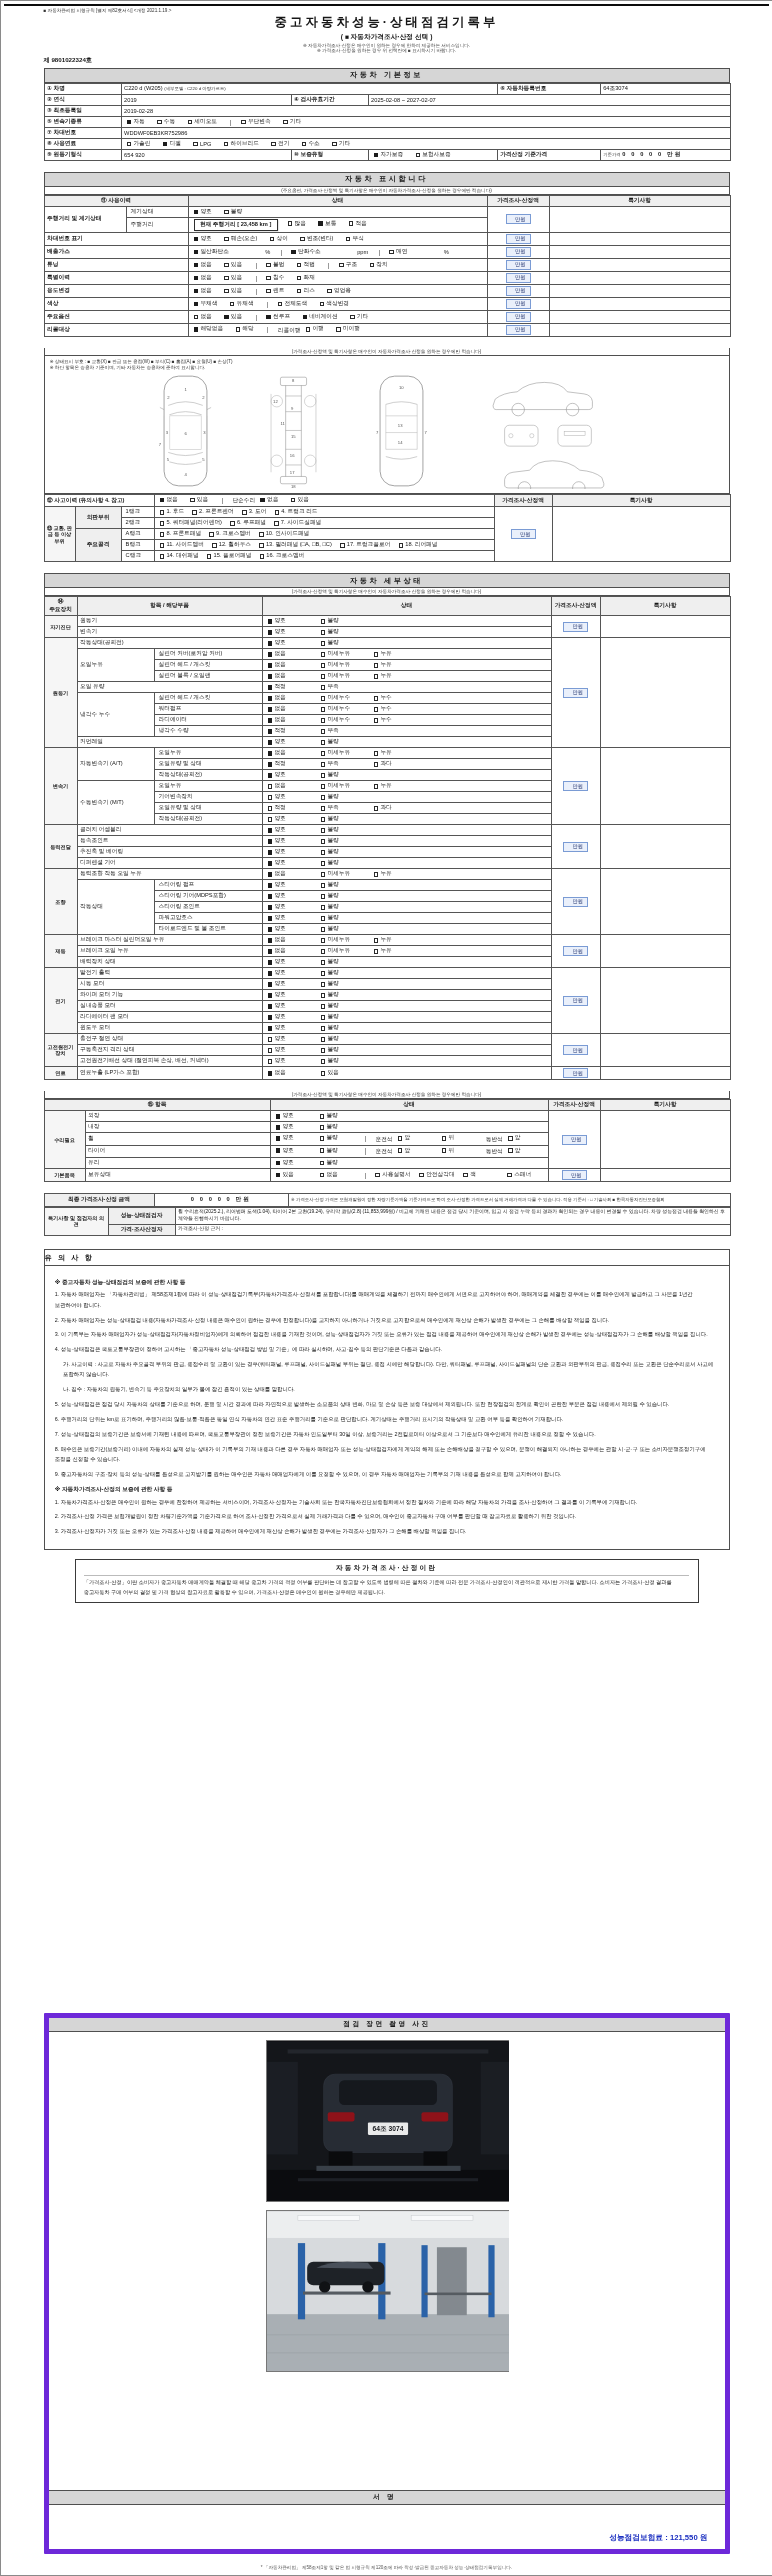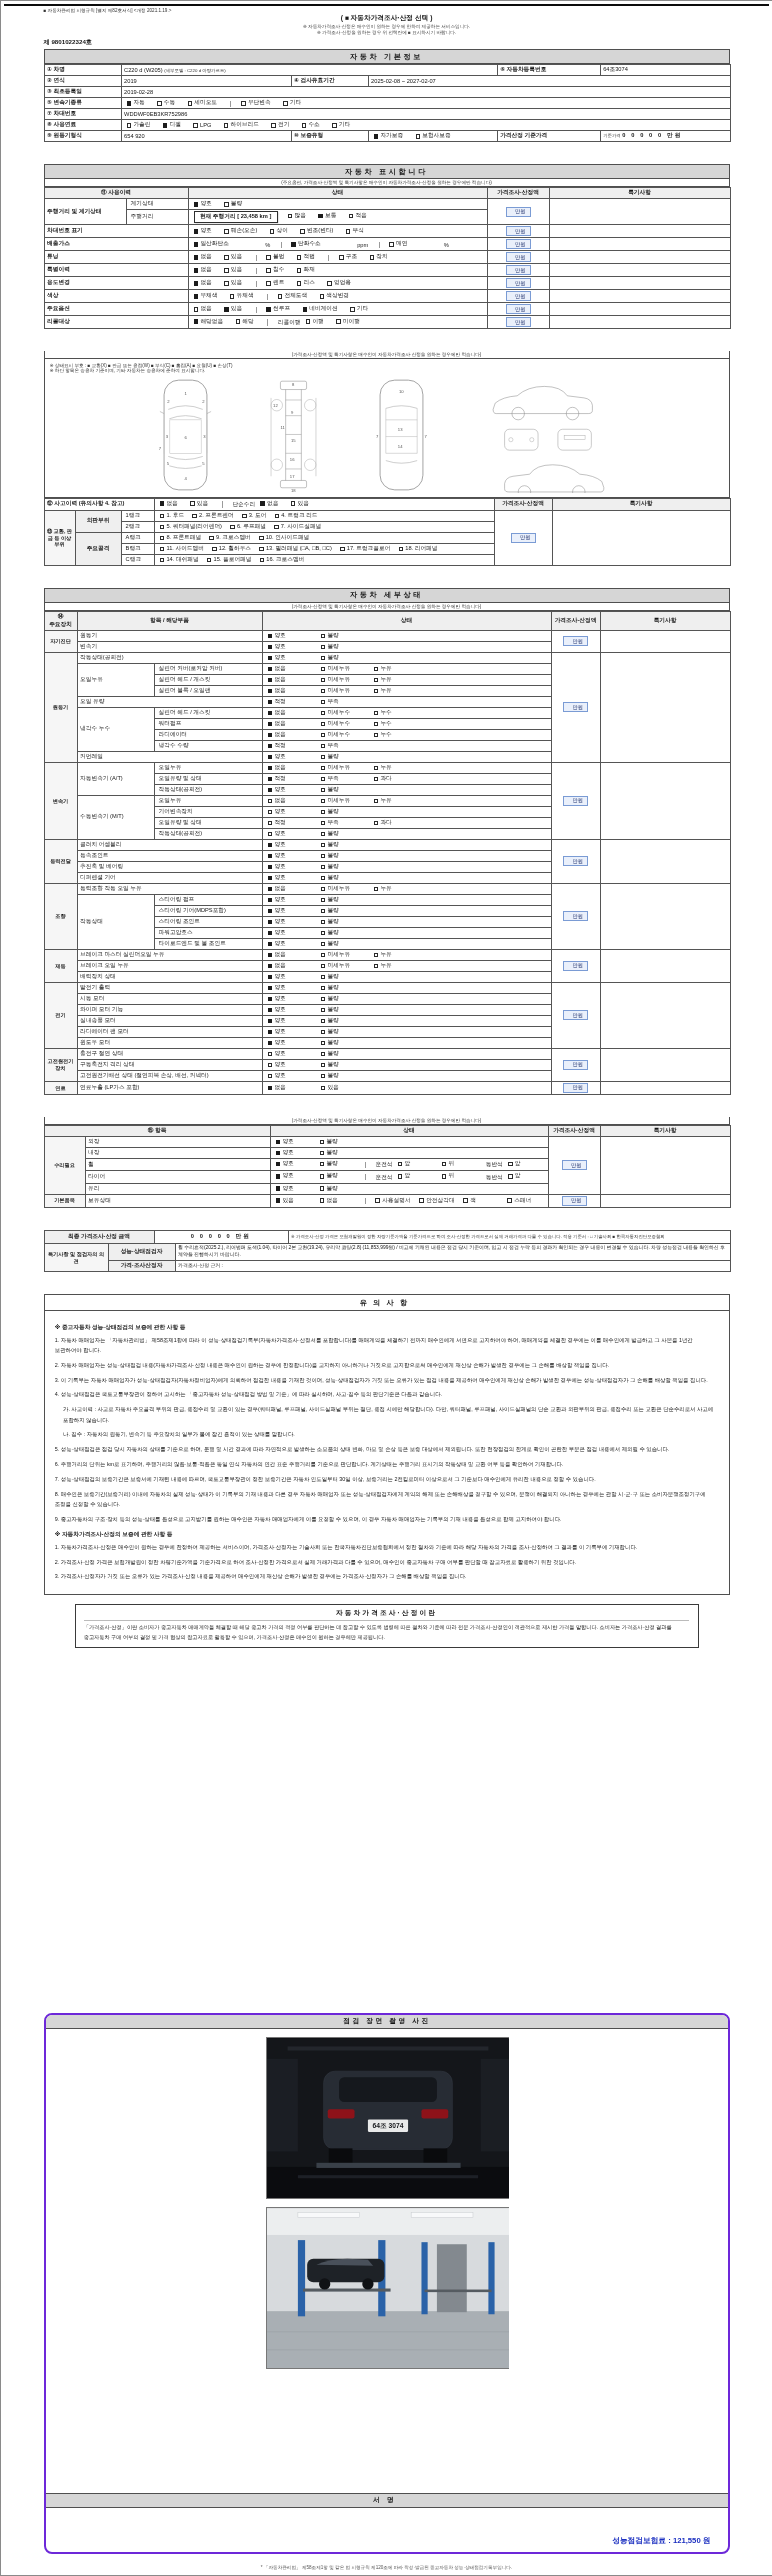--- a/index.html
+++ b/index.html
@@ -9,21 +9,21 @@
   .doc { width:773px; height:2576px; margin:0 auto; background:#fff; position:relative; overflow:hidden; border:0.5px solid #8a8a8a; }
   .topline { height:1.5px; background:#0c0c0c; margin:3.1px 3.1px 0 3.1px; }
   .inner { width:686px; margin:0 auto; }
 
   .form-ref { font-size:4.6px; color:#333; margin:2.6px 0 1px; }
   .page-title { text-align:center; font-size:12.4px; font-weight:bold; letter-spacing:3.1px; margin:1px 0 1.5px; }
   .subtitle { text-align:center; font-size:6.7px; font-weight:bold; margin:0 0 1px; }
   .note-center { text-align:center; font-size:4.6px; color:#444; margin:0 0 0.5px; }
   .docno { font-size:6.2px; font-weight:bold; margin:3.1px 0 2.6px; }
 
-  .sec { margin-bottom:22px; }
+  .sec { margin-bottom:11px; }
   .sec-hd { background:#d6d6d6; border:0.5px solid #4f4f4f; text-align:center; font-weight:bold; font-size:7.2px; letter-spacing:2.6px; padding:1.5px 0; }
   .sec-note { border:0.5px solid #4f4f4f; border-top:none; text-align:center; font-size:4.6px; color:#333; padding:1px 0; background:#fff; }
 
   table { border-collapse:collapse; width:100%; table-layout:fixed; }
   td { border:0.5px solid #555; padding:1px 2.6px; font-size:5.7px; vertical-align:middle; word-break:keep-all; overflow:hidden; }
   .hdr { background:#efefef; font-weight:bold; text-align:center; }
   .lbl { background:#fff; }
   .lbl.strong { font-weight:bold; }
   .sub { padding-left:4.1px; }
   .grp { background:#f6f6f6; text-align:center; font-weight:bold; font-size:5.2px; line-height:1.25; word-break:break-all; padding:1px; }
@@ -52,46 +52,47 @@
   .diagrams svg { display:block; }
   .dg-num { font-size:8px; fill:#555; }
 
   .final-row td { height:13.4px; }
   .circles { font-weight:bold; letter-spacing:2.1px; text-align:center; }
   .tiny { font-size:4.4px; color:#333; line-height:1.35; white-space:normal; }
 
   .opinion-text { font-size:4.9px; line-height:1.4; white-space:normal; }
 
   .notice-wrap { margin-top:13.4px; }
-  .notice-title { border:0.5px solid #4f4f4f; border-bottom:none; text-align:center; font-weight:bold; font-size:7.2px; letter-spacing:6.2px; padding:2.6px 0; background:#fff; }
+  .notice-title { border:0.5px solid #4f4f4f; border-bottom:none; font-weight:bold; font-size:7.2px; letter-spacing:6.2px; padding:2.6px 0; background:#fff; }
   .notice-body { border:0.5px solid #4f4f4f; padding:7.2px 10.3px 8.2px; font-size:5.4px; line-height:1.9; }
   .notice-heading { font-weight:bold; font-size:5.7px; margin:3.1px 0 2.1px; }
   .notice-p { margin:0 0 4.6px; white-space:normal; word-break:keep-all; }
   .notice-p.ind { margin-left:8.2px; }
   .def-box { border:0.8px solid #3a3a3a; margin:8.2px 31px 2.1px; padding:4.1px 8.2px 5.2px; }
   .def-title { text-align:center; font-weight:bold; font-size:6.7px; letter-spacing:2.1px; margin-bottom:2.6px; border-bottom:0.5px solid #bbb; padding-bottom:2.1px; }
   .def-body { font-size:5.2px; line-height:1.8; white-space:normal; word-break:keep-all; }
 
-  .photo-sec { position:absolute; top:2012px; left:43px; width:686px; height:541px; border:2px solid #6d28d9; border-radius:8px; background:#fff; display:flex; flex-direction:column; overflow:hidden;justify-content:space-between; }
+  .photo-sec { position:absolute; top:2012px; left:43px; width:686px; height:541px; border:5px solid #6d28d9; border-radius:1px; background:#fff; display:flex; flex-direction:column; overflow:hidden;justify-content:space-between; }
   .photo-hd { background:#d6d6d6; border-bottom:0.5px solid #4f4f4f; text-align:center; font-weight:bold; font-size:6.7px; letter-spacing:2.6px; padding:2.1px 0; }
   .photo-stack { display:flex; flex-direction:column; align-items:center; gap:7.2px; padding-top:8.2px; }
   .photo-frame { width:243px; border:0.5px solid #777; background:#000; line-height:0; }
   .sign-hd { margin-top:auto; background:#d6d6d6; border-top:0.5px solid #4f4f4f; border-bottom:0.5px solid #4f4f4f; text-align:center; font-weight:bold; font-size:6.7px; letter-spacing:7.2px; padding:2.1px 0; }
   .sign-area { height:44px; position:relative; }
   .fee { position:absolute; right:17.5px; bottom:6.2px; font-size:7.7px; font-weight:bold; color:#1b2fc0; }
   .page-footer { position:absolute; bottom:5.2px; left:0; width:100%; text-align:center; font-size:4.6px; color:#555; }
 </style>
 </head>
 <body>
 
 <div class="doc">
   <div class="topline"></div>
   <div class="inner">
 
     <div class="form-ref">■ 자동차관리법 시행규칙 [별지 제82호서식] &lt;개정 2021.1.19.&gt;</div>
+    <div class="page-title">중고자동차성능·상태점검기록부</div>
     <div class="subtitle">( ■ 자동차가격조사·산정 선택 )</div>
     <div class="note-center">※ 자동차가격조사·산정은 매수인이 원하는 경우에 한하여 제공하는 서비스입니다.</div>
     <div class="note-center">※ 가격조사·산정을 원하는 경우 위 선택란에 ■ 표시하시기 바랍니다.</div>
     <div class="docno">제 9801022324호</div>
 
     <div class="sec">
       <div class="sec-hd">자동차 기본정보</div>
       <table class="t-basic">
         <colgroup>
             <col style="width:77px">

